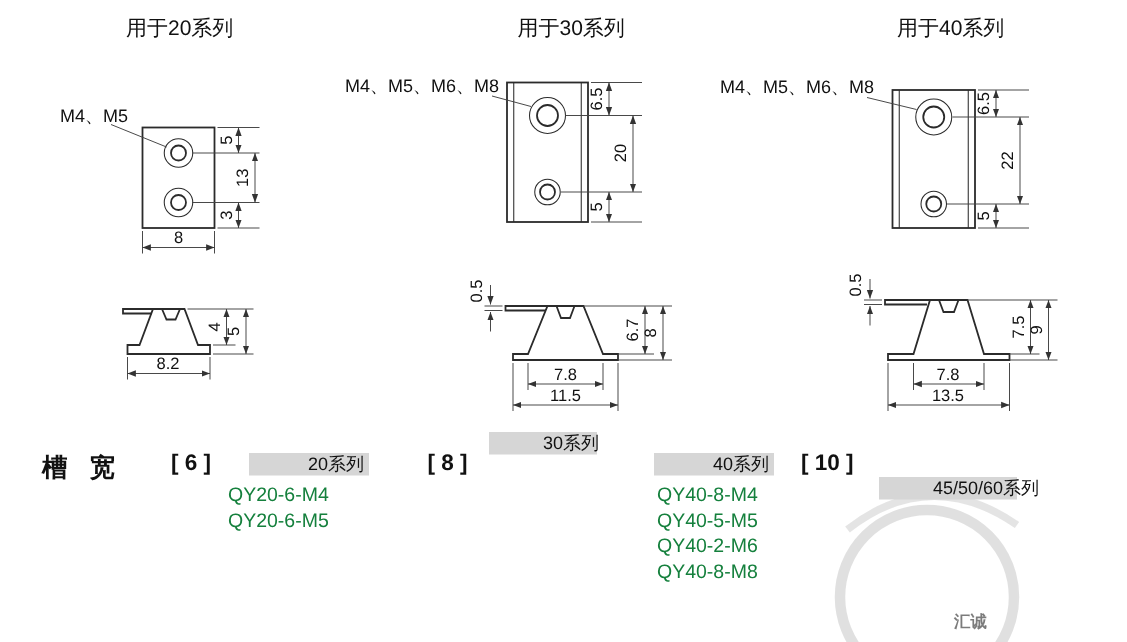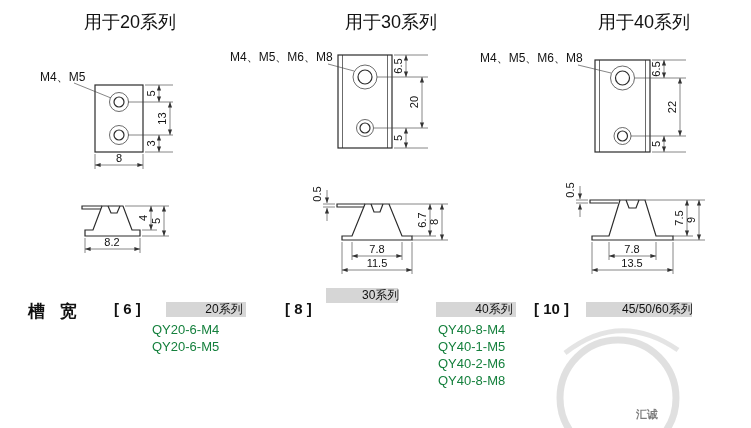--- a/index.html
+++ b/index.html
@@ -1,20 +1,20 @@
 <!DOCTYPE html>
 <html><head>
 <meta charset="utf-8">
 <style>
   * { margin:0; padding:0; box-sizing:border-box; }
   html,body { background:#ffffff; }
   body { font-family:"Liberation Sans","DejaVu Sans",sans-serif; color:#111; }
   .page { position:relative; width:751px; height:428px; background:#ffffff; overflow:hidden; }
   .abs { position:absolute; }
-  .title { font-size:18px; color:#111; white-space:nowrap; }
+  .title { font-size:14px; color:#111; white-space:nowrap; }
   svg text { font-family:"Liberation Sans","DejaVu Sans",sans-serif; font-size:11px; fill:#111; }
   svg text.thread-label { font-size:12px; }
   .outline { fill:none; stroke:#2b2b2b; stroke-width:1.2; }
   .thin    { fill:none; stroke:#2b2b2b; stroke-width:0.7; }
   .inner   { fill:none; stroke:#2b2b2b; stroke-width:0.7; }
   .ext { stroke:#444444; stroke-width:0.65; fill:none; }
   .dim { stroke:#444444; stroke-width:0.65; fill:none; }
   .slot-width { font-size:17px; font-weight:bold; letter-spacing:5px; white-space:nowrap; }
   .bracket { font-size:15px; font-weight:bold; white-space:nowrap; }
   .series-box { background:#d6d6d6; font-size:12px; text-align:center; height:15px; line-height:15px; white-space:nowrap;padding-left:36px; }
@@ -204,21 +204,21 @@
     <div class="part">QY20-6-M4</div>
     <div class="part">QY20-6-M5</div>
   </div>
 
   <div class="abs bracket" style="left:285px;top:300px">[ 8 ]</div>
   <div class="abs series-box" style="left:326px;top:288px;width:72px">30系列</div>
 
   <div class="abs series-box" style="left:436px;top:302px;width:80px">40系列</div>
   <div class="abs" style="left:438px;top:321px">
     <div class="part">QY40-8-M4</div>
-    <div class="part">QY40-1-M5</div>
+    <div class="part">QY40-5-M5</div>
     <div class="part">QY40-2-M6</div>
     <div class="part">QY40-8-M8</div>
   </div>
 
   <div class="abs bracket" style="left:534px;top:300px">[ 10 ]</div>
-  <div class="abs series-box" style="left:586px;top:302px;width:106px">45/50/60系列</div>
+  <div class="abs series-box" style="left:586px;top:318px;width:92px">45/50/60系列</div>
 
 </div>
 
 </body></html>

